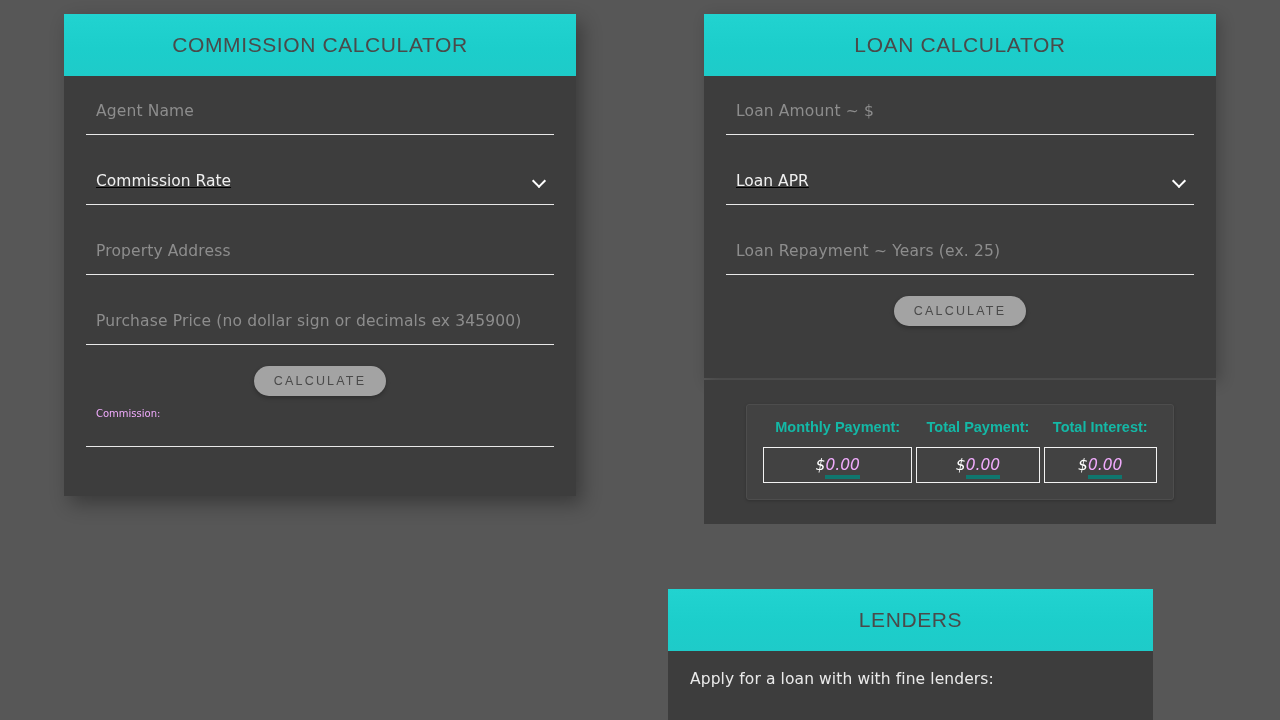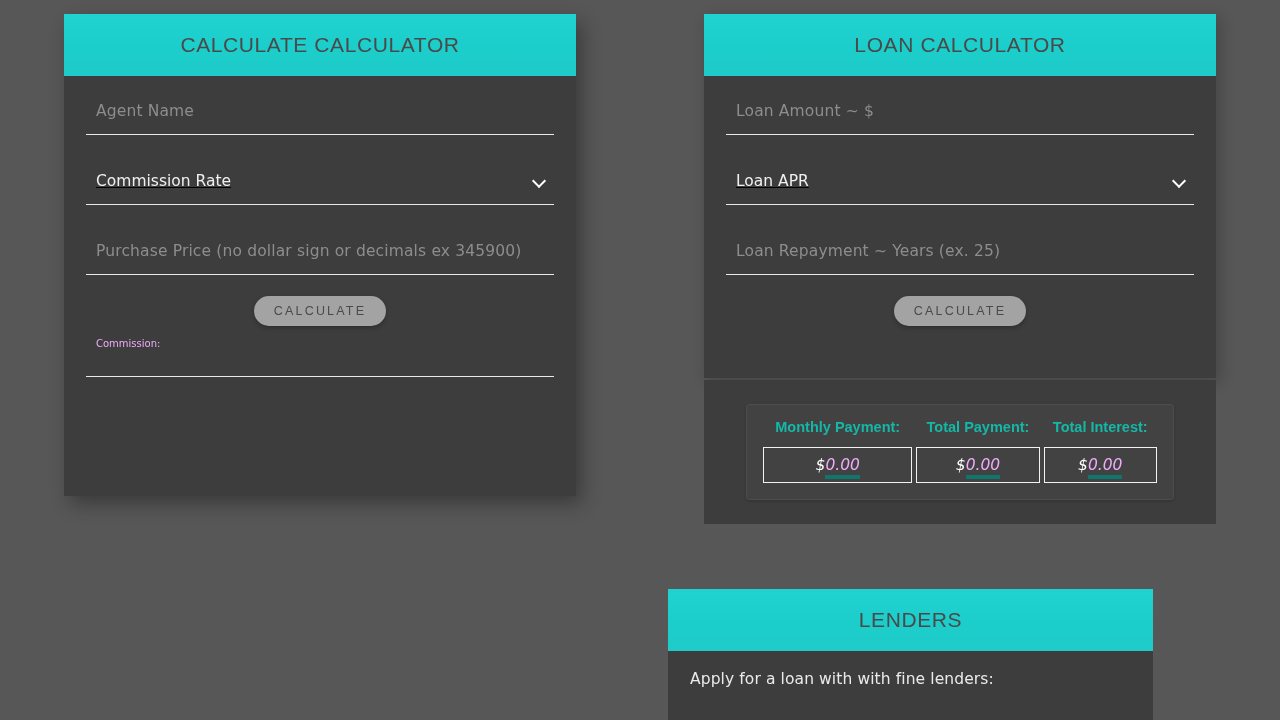--- a/index.html
+++ b/index.html
@@ -240,36 +240,40 @@
     font-size: 15.5px;
     letter-spacing: 0.1px;
   }
 </style>
 </head>
 <body>
 
 <section id="commission-panel">
 
   <div class="panel-head">
-    <span class="title">CALCULATE CALCULATOR</span>
+    <span class="title">COMMISSION CALCULATOR</span>
   </div>
 
   <div class="panel-body">
 
     <div class="field">
       <span class="ph">Agent Name</span>
       <span class="line"></span>
     </div>
 
     <div class="select-field">
       <span class="sel-label">Commission Rate</span>
       <span class="chev"></span>
       <span class="line"></span>
     </div>
 
+    <div class="field">
+      <span class="ph">Property Address</span>
+      <span class="line"></span>
+    </div>
 
     <div class="field">
       <span class="ph">Purchase Price (no dollar sign or decimals ex 345900)</span>
       <span class="line"></span>
     </div>
 
     <div class="calc-wrap">
       <button class="calc-btn">CALCULATE</button>
     </div>
 

